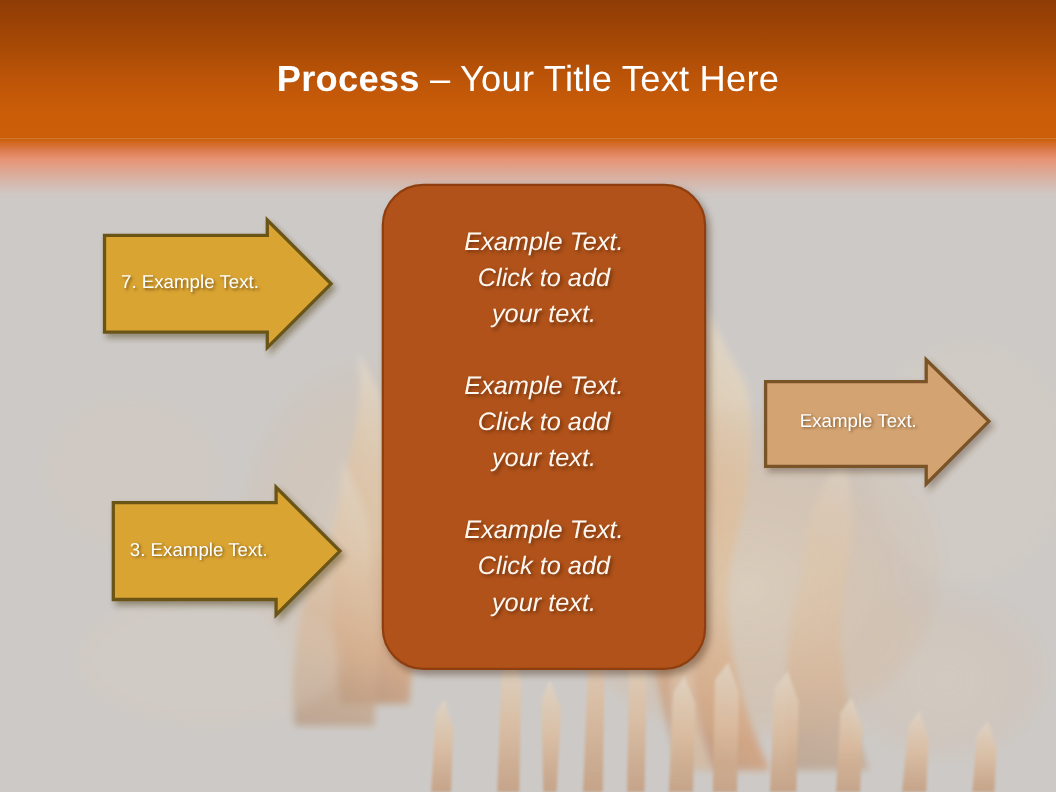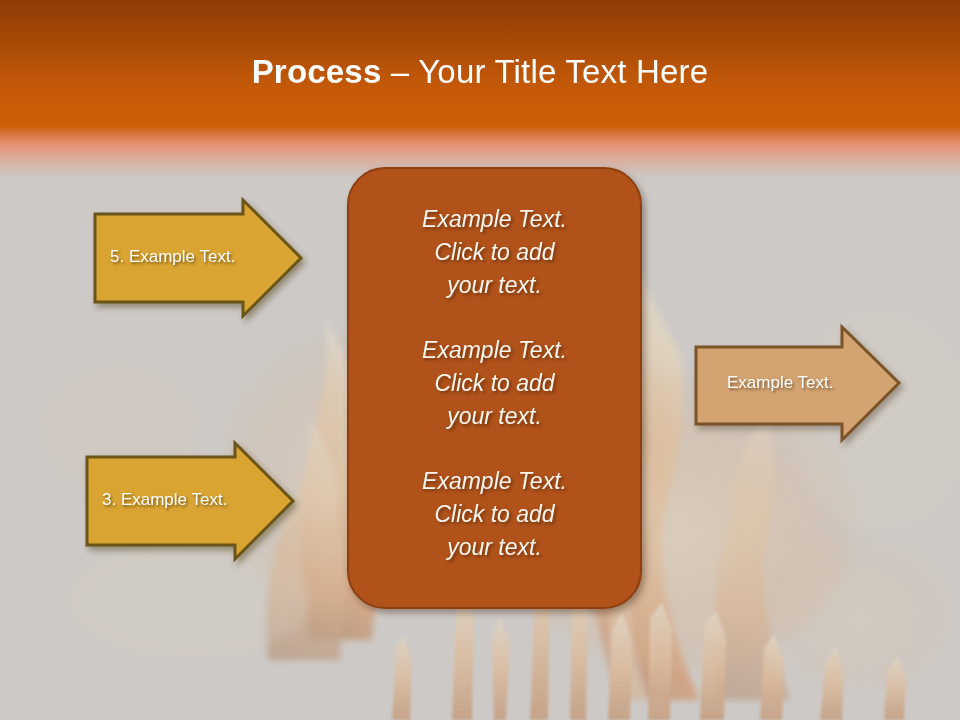--- a/index.html
+++ b/index.html
@@ -126,21 +126,21 @@
     text-shadow: 1.5px 1.5px 2.5px rgba(70,45,10,0.6);
     pointer-events: none;
   }
 
   
   .arrow-gold      { width: 212px; height: 120px; }
   .arrow-gold .arrow-label { left: 18px; }
 
   #arrow-1 { left: 92px;  top: 197px; }
   #arrow-2 { left: 92px;  top: 318px; }
-  #arrow-3 { left: 84px;  top: 440px; }
+  #arrow-3 { left: 100px;  top: 440px; }
 
   
   .arrow-tan  { width: 210px; height: 120px; }
   .arrow-tan .arrow-label { left: 34px; }
   #arrow-out { left: 693px; top: 323px; }
 </style>
 </head>
 <body>
 
 <div id="slide">
@@ -239,21 +239,21 @@
 
   <div class="arrow arrow-gold" id="arrow-1">
     <svg width="212" height="120" viewBox="0 0 212 120" xmlns="http://www.w3.org/2000/svg">
       <defs>
         <filter id="ashadow1" x="-20%" y="-20%" width="150%" height="150%">
           <feDropShadow dx="3" dy="4" stdDeviation="3" flood-color="#3d2a08" flood-opacity="0.42"></feDropShadow>
         </filter>
       </defs>
       <path d="M3 17 L151 17 L151 3 L209 61 L151 119 L151 105 L3 105 Z" fill="#d9a433" stroke="#6b5518" stroke-width="3" stroke-linejoin="miter" filter="url(#ashadow1)"></path>
     </svg>
-    <div class="arrow-label">5. Example Text.</div>
+    <div class="arrow-label">7. Example Text.</div>
   </div>
 
 
   <div class="arrow arrow-gold" id="arrow-3">
     <svg width="212" height="120" viewBox="0 0 212 120" xmlns="http://www.w3.org/2000/svg">
       <defs>
         <filter id="ashadow3" x="-20%" y="-20%" width="150%" height="150%">
           <feDropShadow dx="3" dy="4" stdDeviation="3" flood-color="#3d2a08" flood-opacity="0.42"></feDropShadow>
         </filter>
       </defs>

